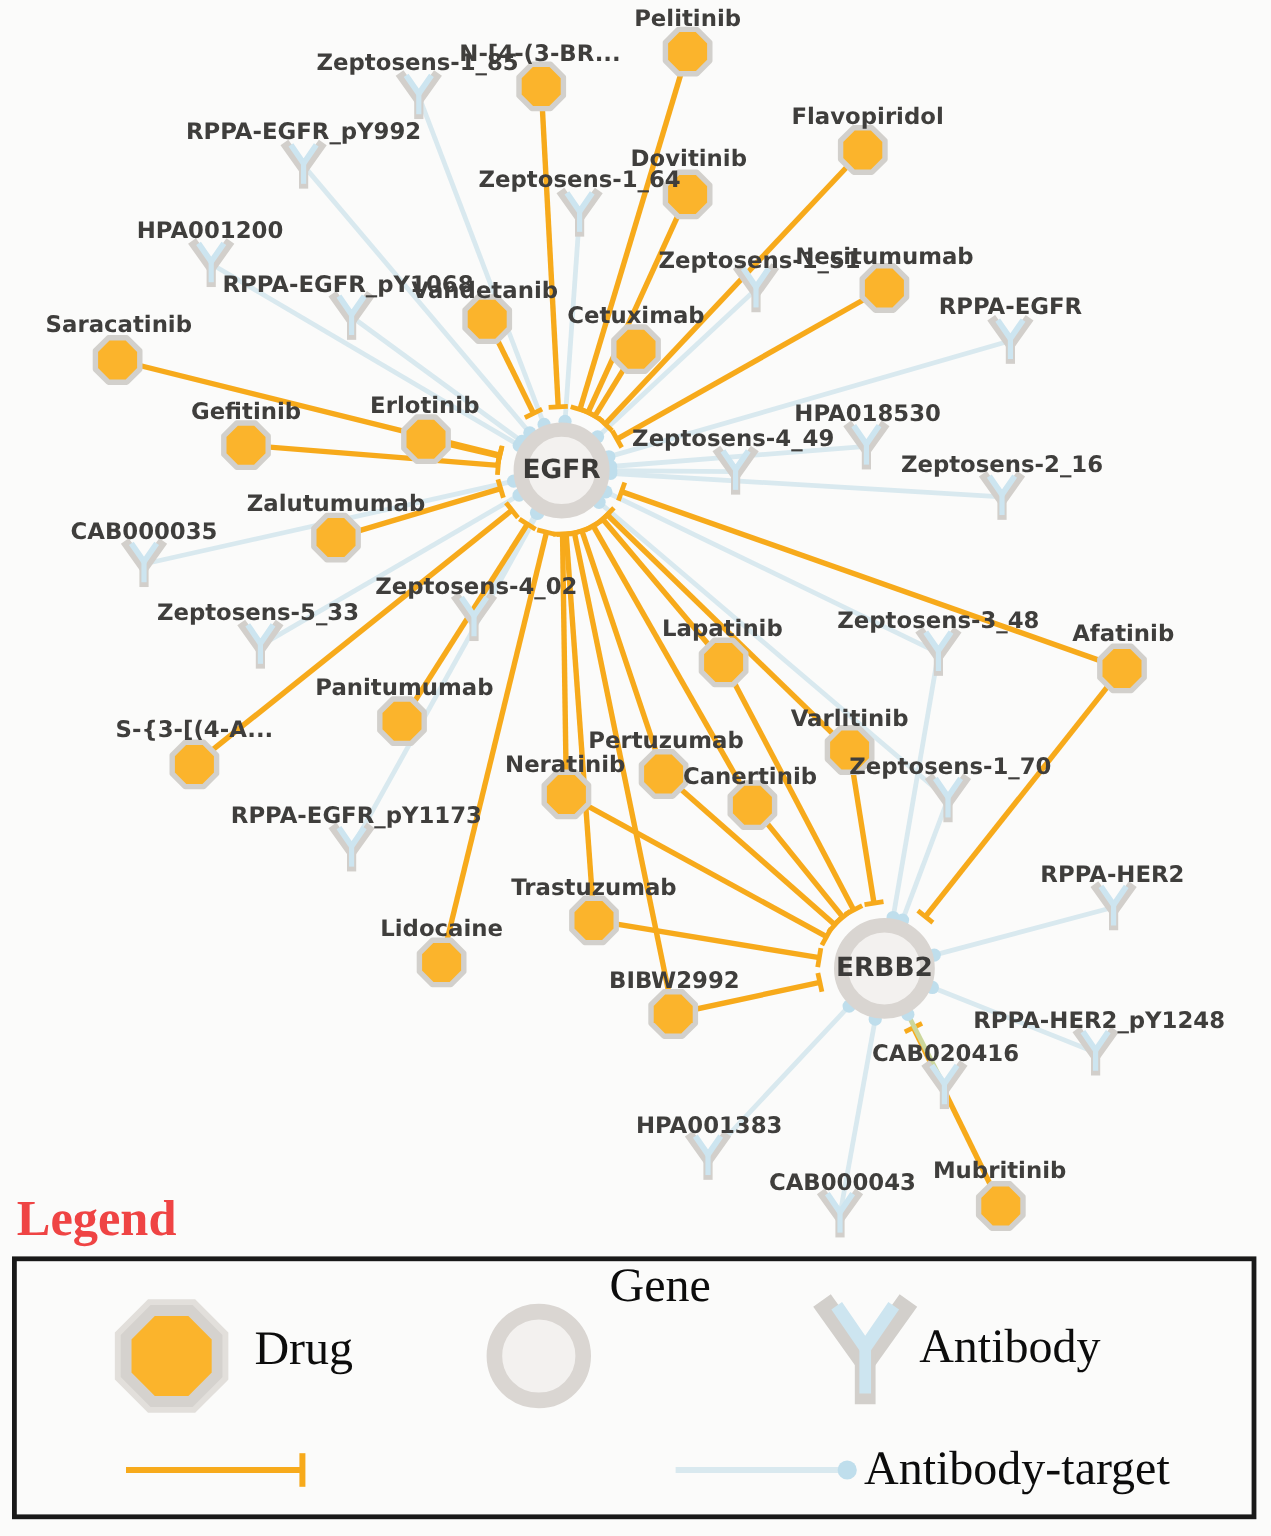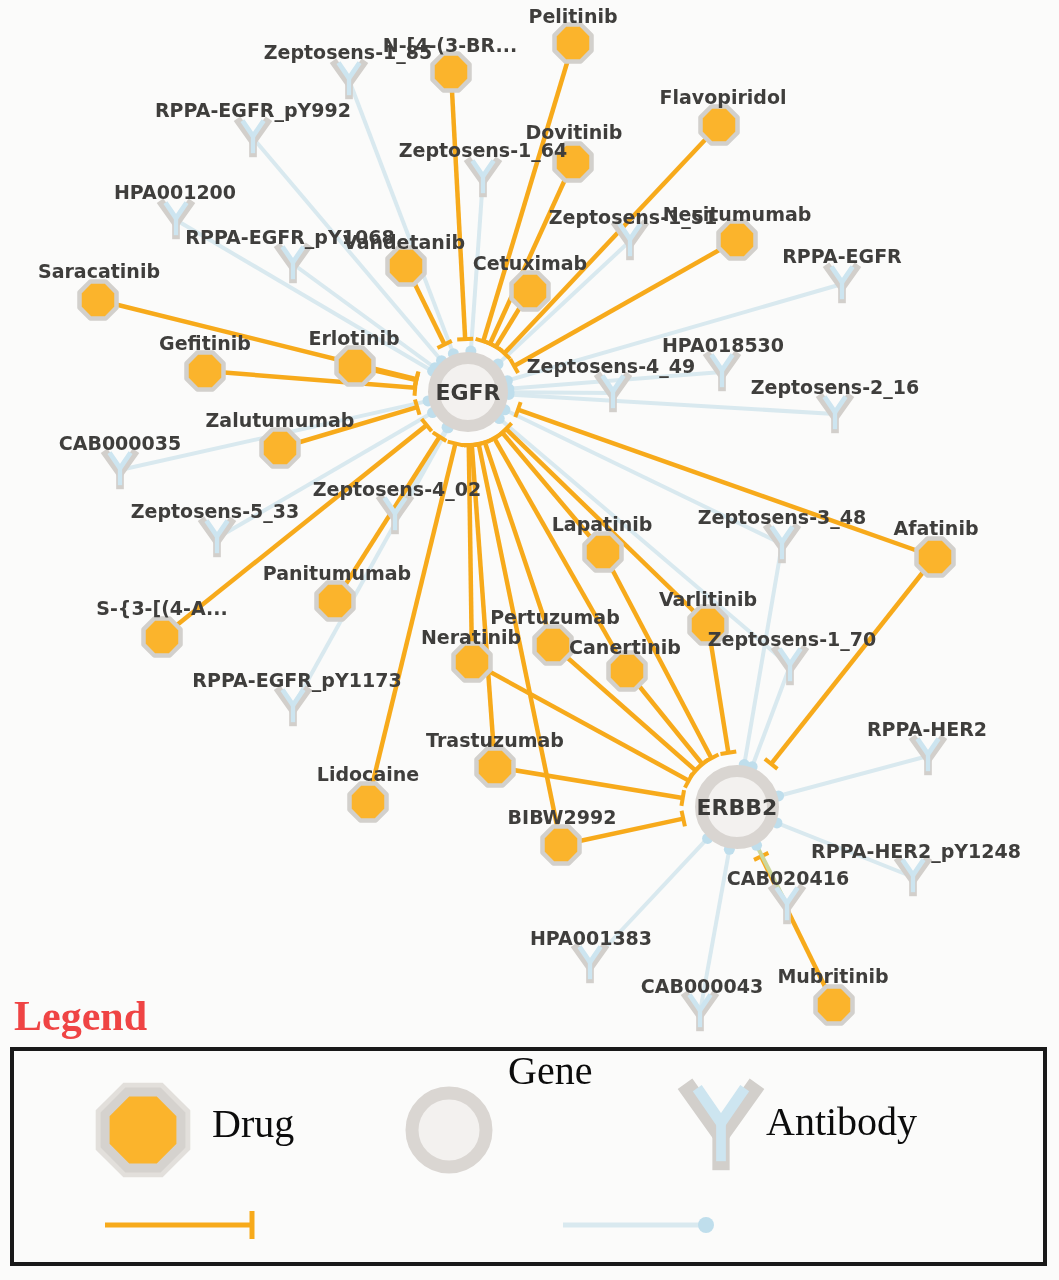--- a/index.html
+++ b/index.html
@@ -371,13 +371,14 @@
 
   <svg class="legend-icon" style="left:100px;top:1205px;" width="165" height="40">
     <line x1="5" y1="20" x2="152" y2="20" stroke="#f7aa1b" stroke-width="5"></line>
     <line x1="152" y1="6" x2="152" y2="34" stroke="#f7aa1b" stroke-width="5"></line>
   </svg>
 
   <svg class="legend-icon" style="left:558px;top:1205px;" width="165" height="40">
     <line x1="5" y1="20" x2="145" y2="20" stroke="#d9e9ef" stroke-width="5"></line>
     <circle cx="148" cy="20" r="8" fill="#bfdeec"></circle>
   </svg>
+  <div class="legend-edge-label" style="left:720px;top:1200px;">Antibody-target</div>
 </div>
 
 </body></html>

